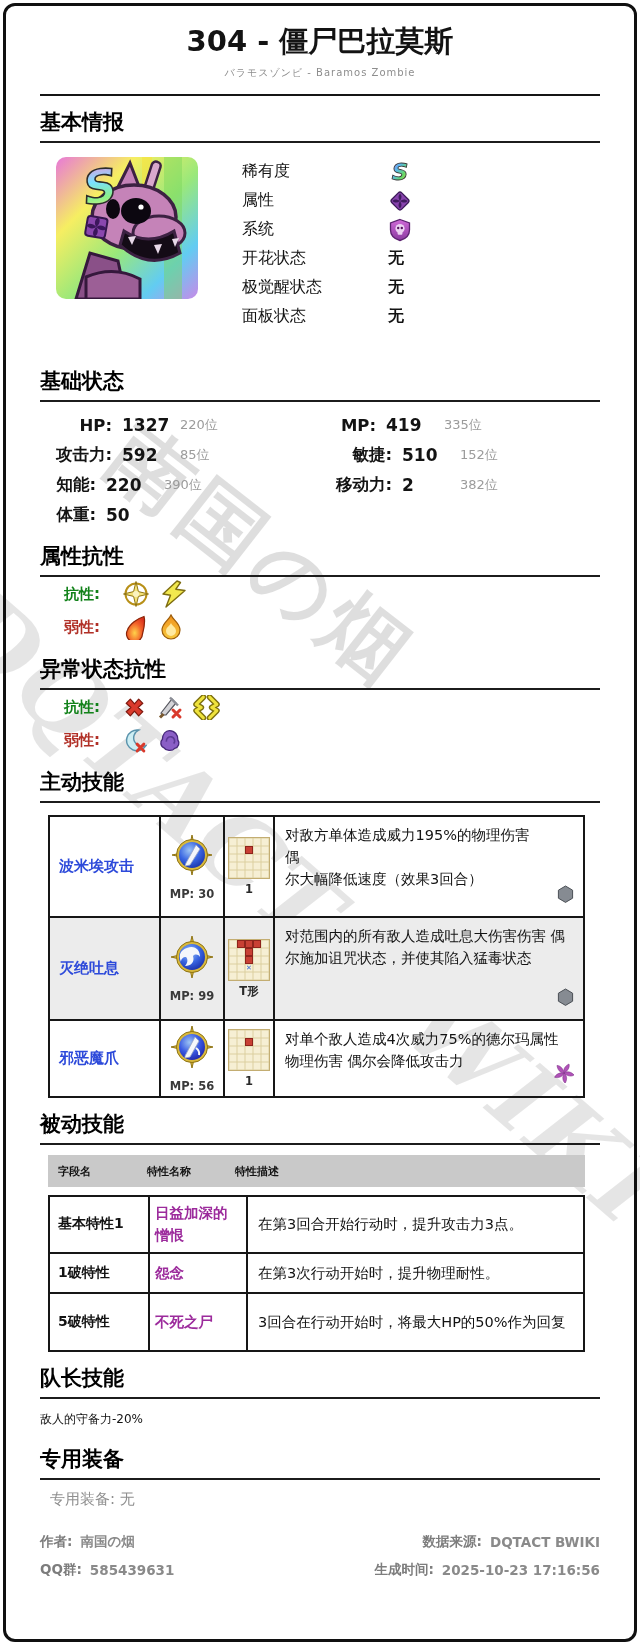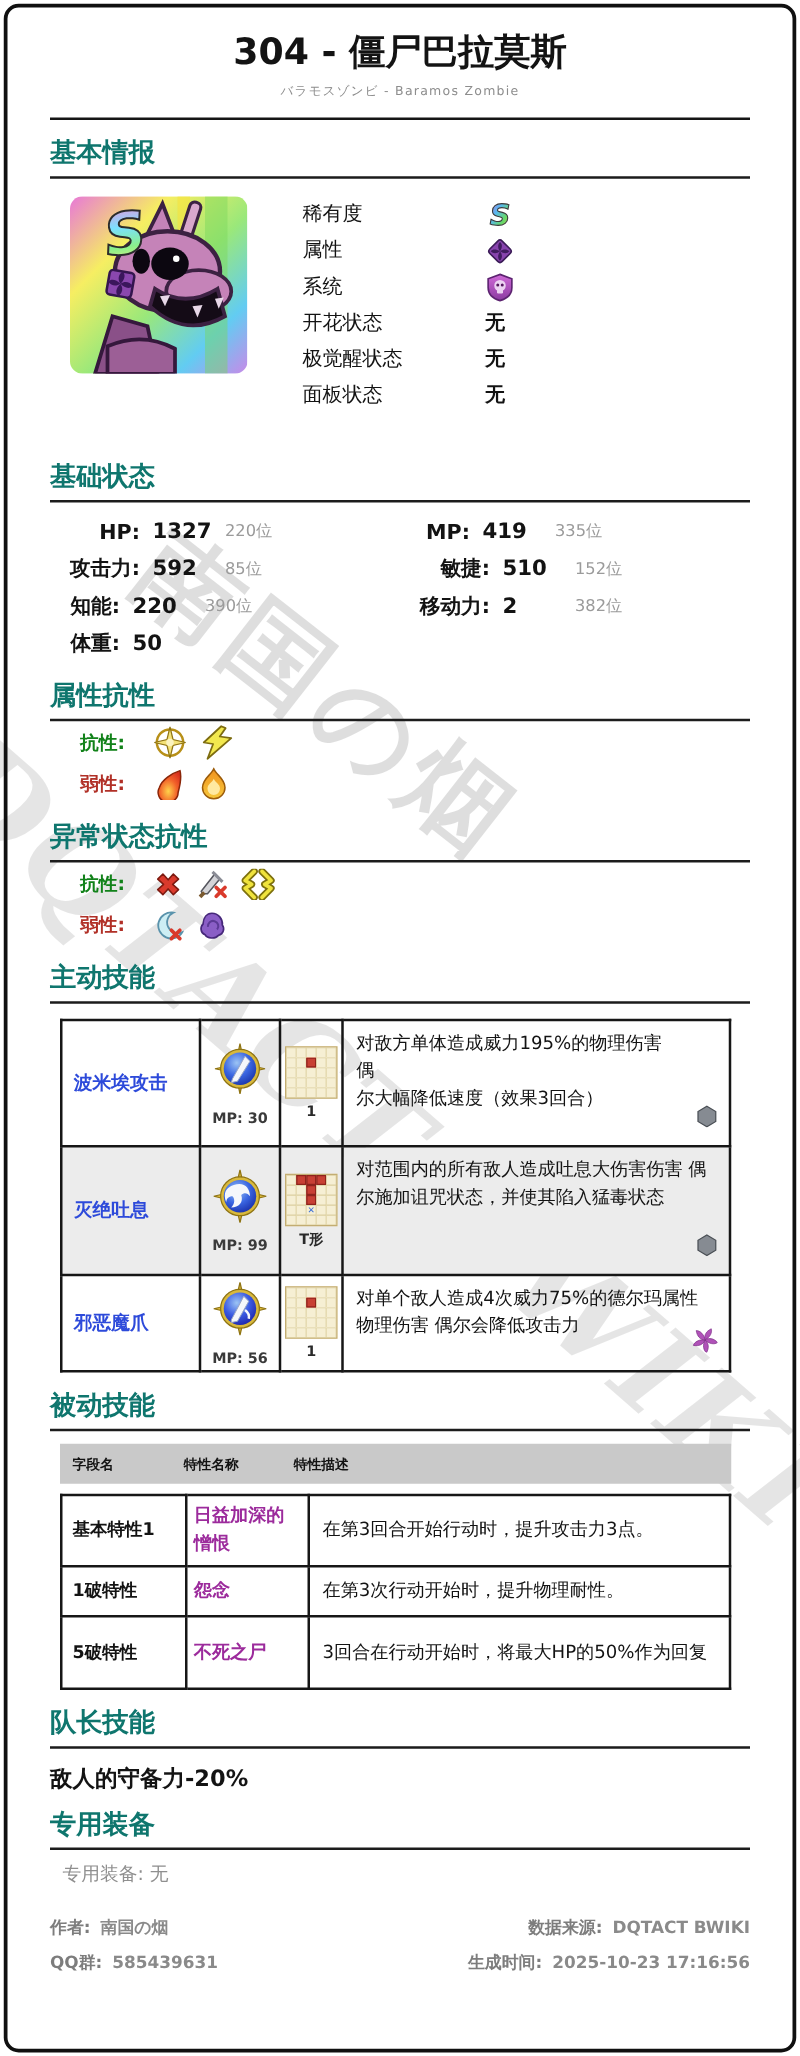--- a/index.html
+++ b/index.html
@@ -12,21 +12,21 @@
   .wm{position:absolute;z-index:0;white-space:nowrap;font-weight:bold;pointer-events:none;}
   .wm1{top:402px;left:152px;font-size:82px;letter-spacing:8px;color:rgba(0,0,0,0.13);
        transform:rotate(38deg);transform-origin:0 0;}
   .wm2{top:568px;left:2px;font-size:98px;letter-spacing:3px;color:rgba(0,0,0,0.10);
        font-family:"DejaVu Serif","Liberation Serif",serif;font-style:italic;
        transform:rotate(41deg);transform-origin:0 0;}
   .content{position:relative;z-index:1;padding:14px 40px 0 40px;}
   h1{font-size:29px;font-weight:bold;text-align:center;margin:8px 0 4px 0;}
   .subtitle{text-align:center;color:#8d8d8d;font-size:10px;letter-spacing:1px;height:18px;}
   .trule{border:none;border-top:2px solid #151515;margin:10px 0 0 0;}
-  h2.sec{color:#0f766e;font-size:21px;font-weight:bold;margin:12px 0 0 0;
+  h2.sec{color:#000000;font-size:21px;font-weight:bold;margin:12px 0 0 0;
          padding-bottom:5px;border-bottom:2px solid #1c1c1c;}
   
   .basic{display:flex;margin-top:14px;min-height:198px;}
   .portrait{width:142px;height:142px;margin-left:16px;flex:none;border-radius:10px;overflow:hidden;}
   .irows{margin-left:44px;flex:1;padding-top:0px;}
   .irow{display:flex;align-items:center;height:29px;}
   .ilabel{width:146px;font-weight:normal;font-size:16px;}
   .ival{font-size:16px;font-weight:bold;display:flex;align-items:center;}
   
   .stats{display:grid;grid-template-columns:1fr 1fr;margin-top:8px;}
@@ -65,21 +65,21 @@
   .phead .h1c{width:89px;padding-left:10px;flex:none;}
   .phead .h2c{width:88px;flex:none;}
   .phead .h3c{flex:1;}
   table.ptable{margin:8px 0 0 8px;width:537px;border-collapse:collapse;table-layout:fixed;}
   table.ptable td{border:2px solid #161616;}
   .pr1{height:47px;border-radius:27px;} .pr2{height:40px;} .pr3{height:58px;} .pr4{height:58px;}
   td.pfield{width:87px;font-weight:bold;font-size:14px;padding:5px 3px 5px 8px;vertical-align:middle;}
   td.pname{width:86px;color:#9c2b9c;font-weight:bold;font-size:14.5px;padding:5px 5px;vertical-align:middle;line-height:1.55;}
   td.pdesc{font-size:14.5px;padding:5px 10px;line-height:1.55;vertical-align:middle;}
   
-  .ltext{margin-top:12px;font-size:18px;font-weight:bold;height:22px;}
+  .ltext{margin-top:12px;font-size:12px;font-weight:normal;height:22px;}
   .etext{margin-top:10px;padding-left:10px;color:#8f8f8f;font-size:15px;font-weight:normal;height:22px;}
   
   .footer{display:flex;justify-content:space-between;margin-top:16px;font-size:13.5px;color:#7d7d7d;font-weight:bold;}
   .fl{height:28px;display:flex;align-items:center;}
   .fr{height:28px;display:flex;align-items:center;justify-content:flex-end;}
   .fv{margin-left:8px;color:#8a8a8a;}
 </style>
 </head>
 <body>
 

